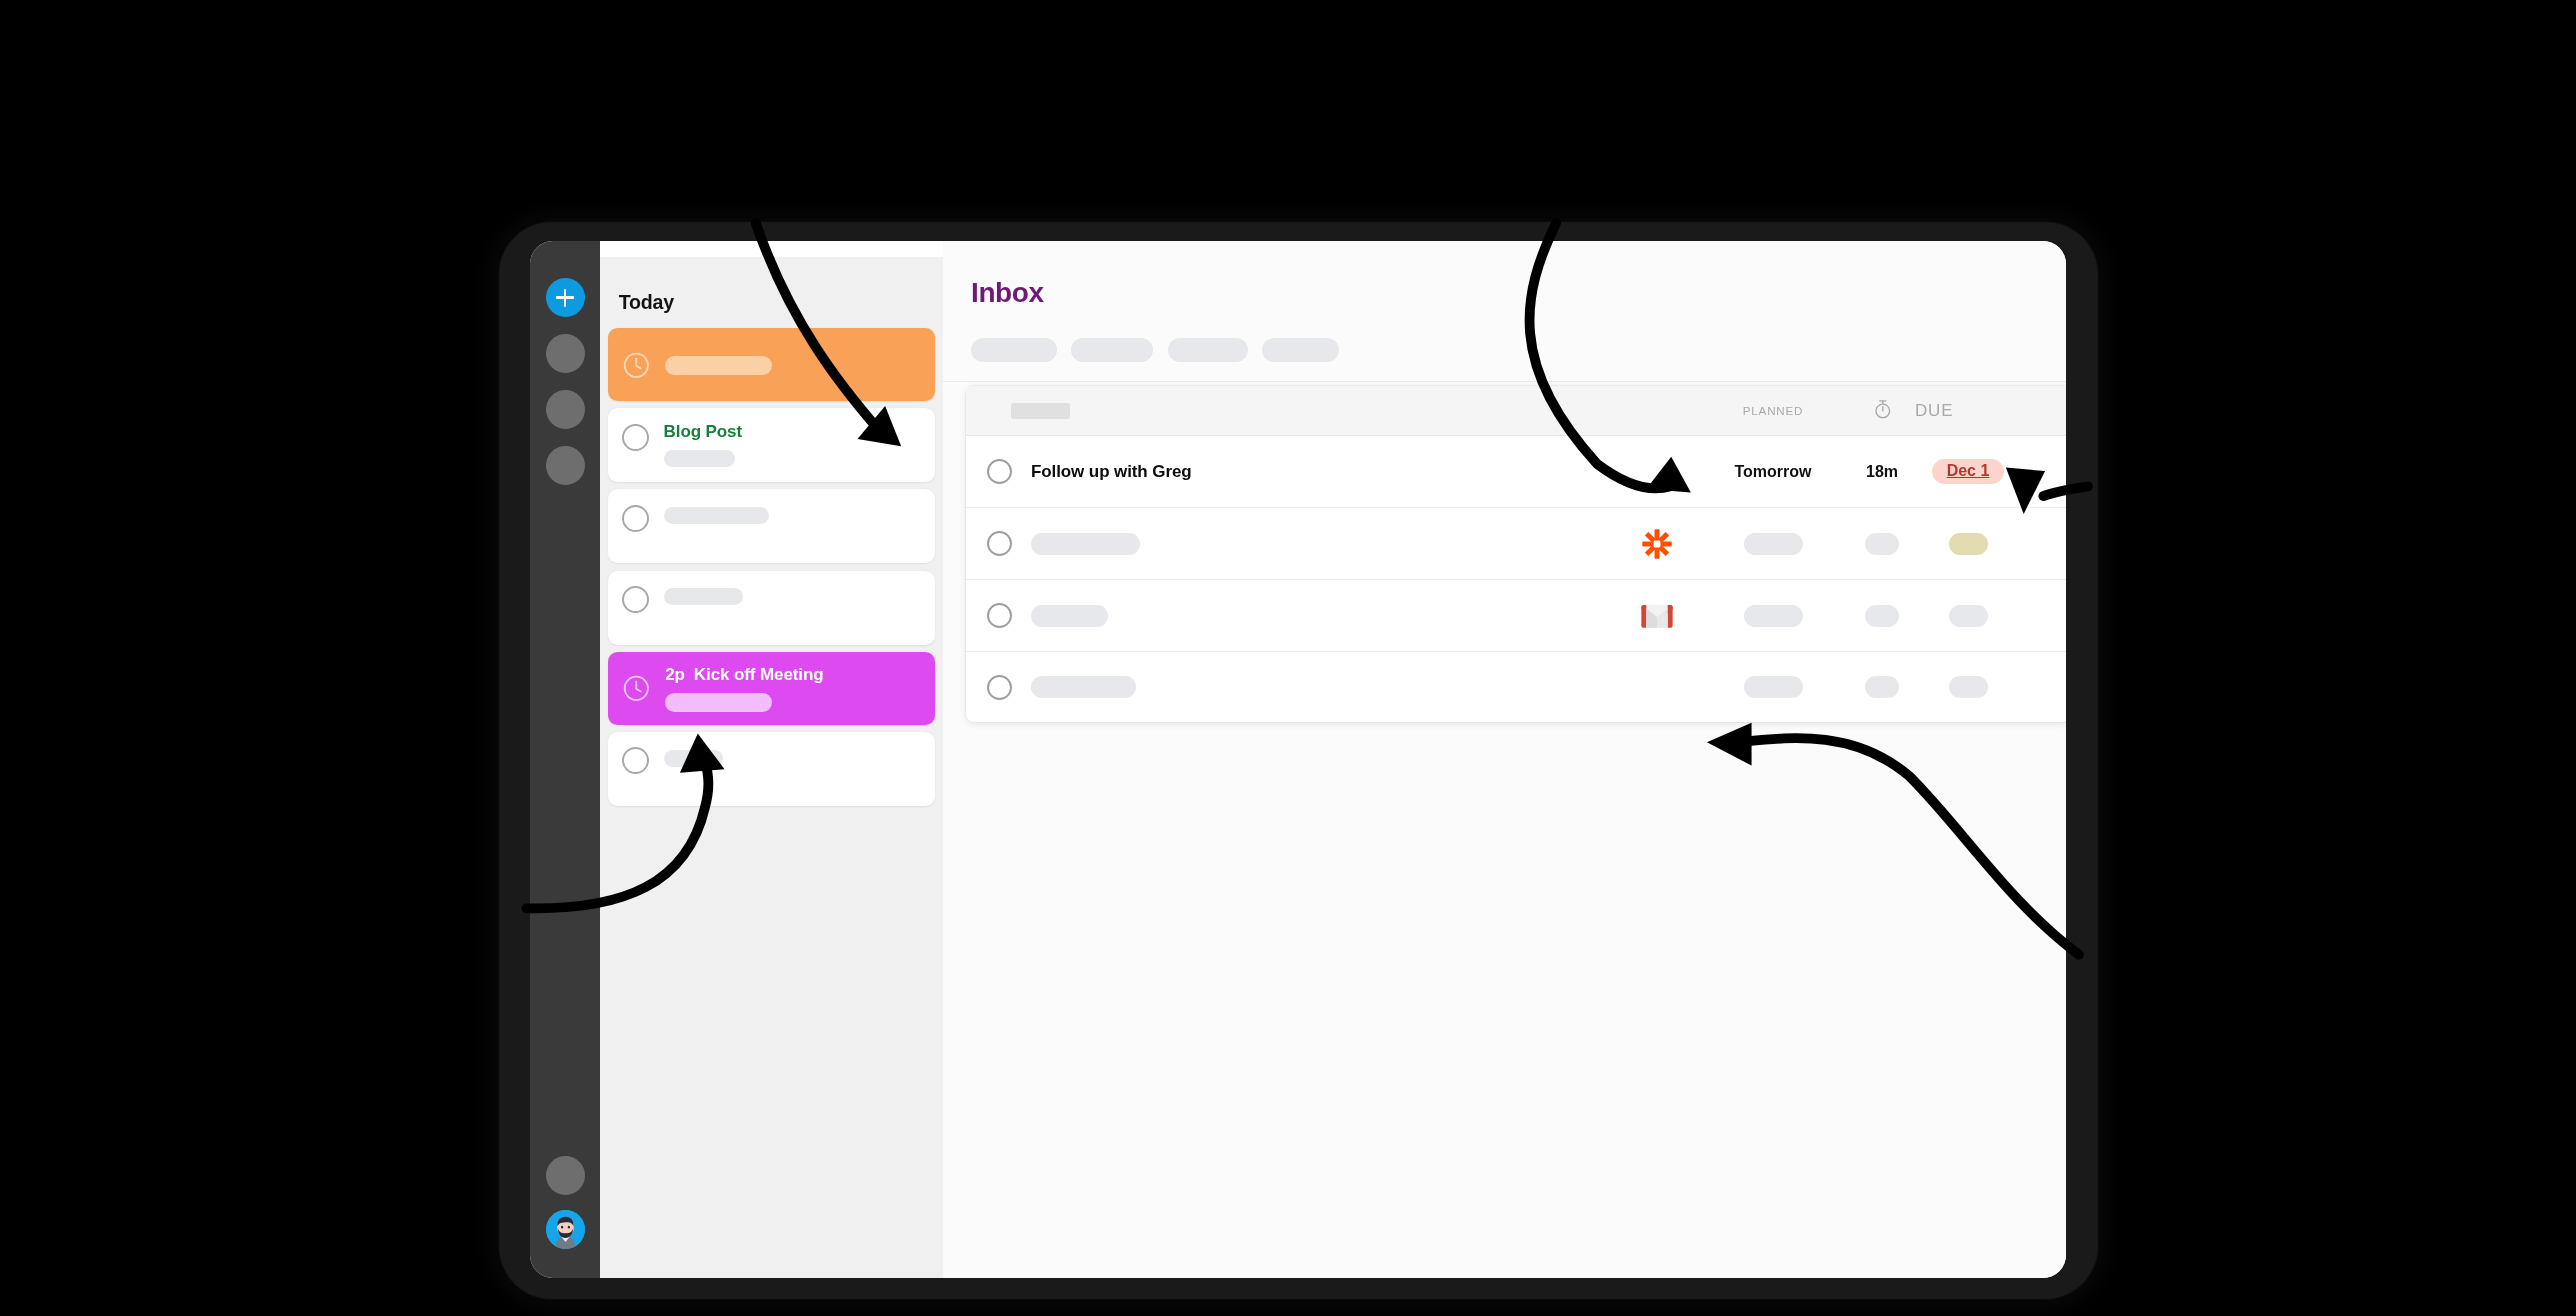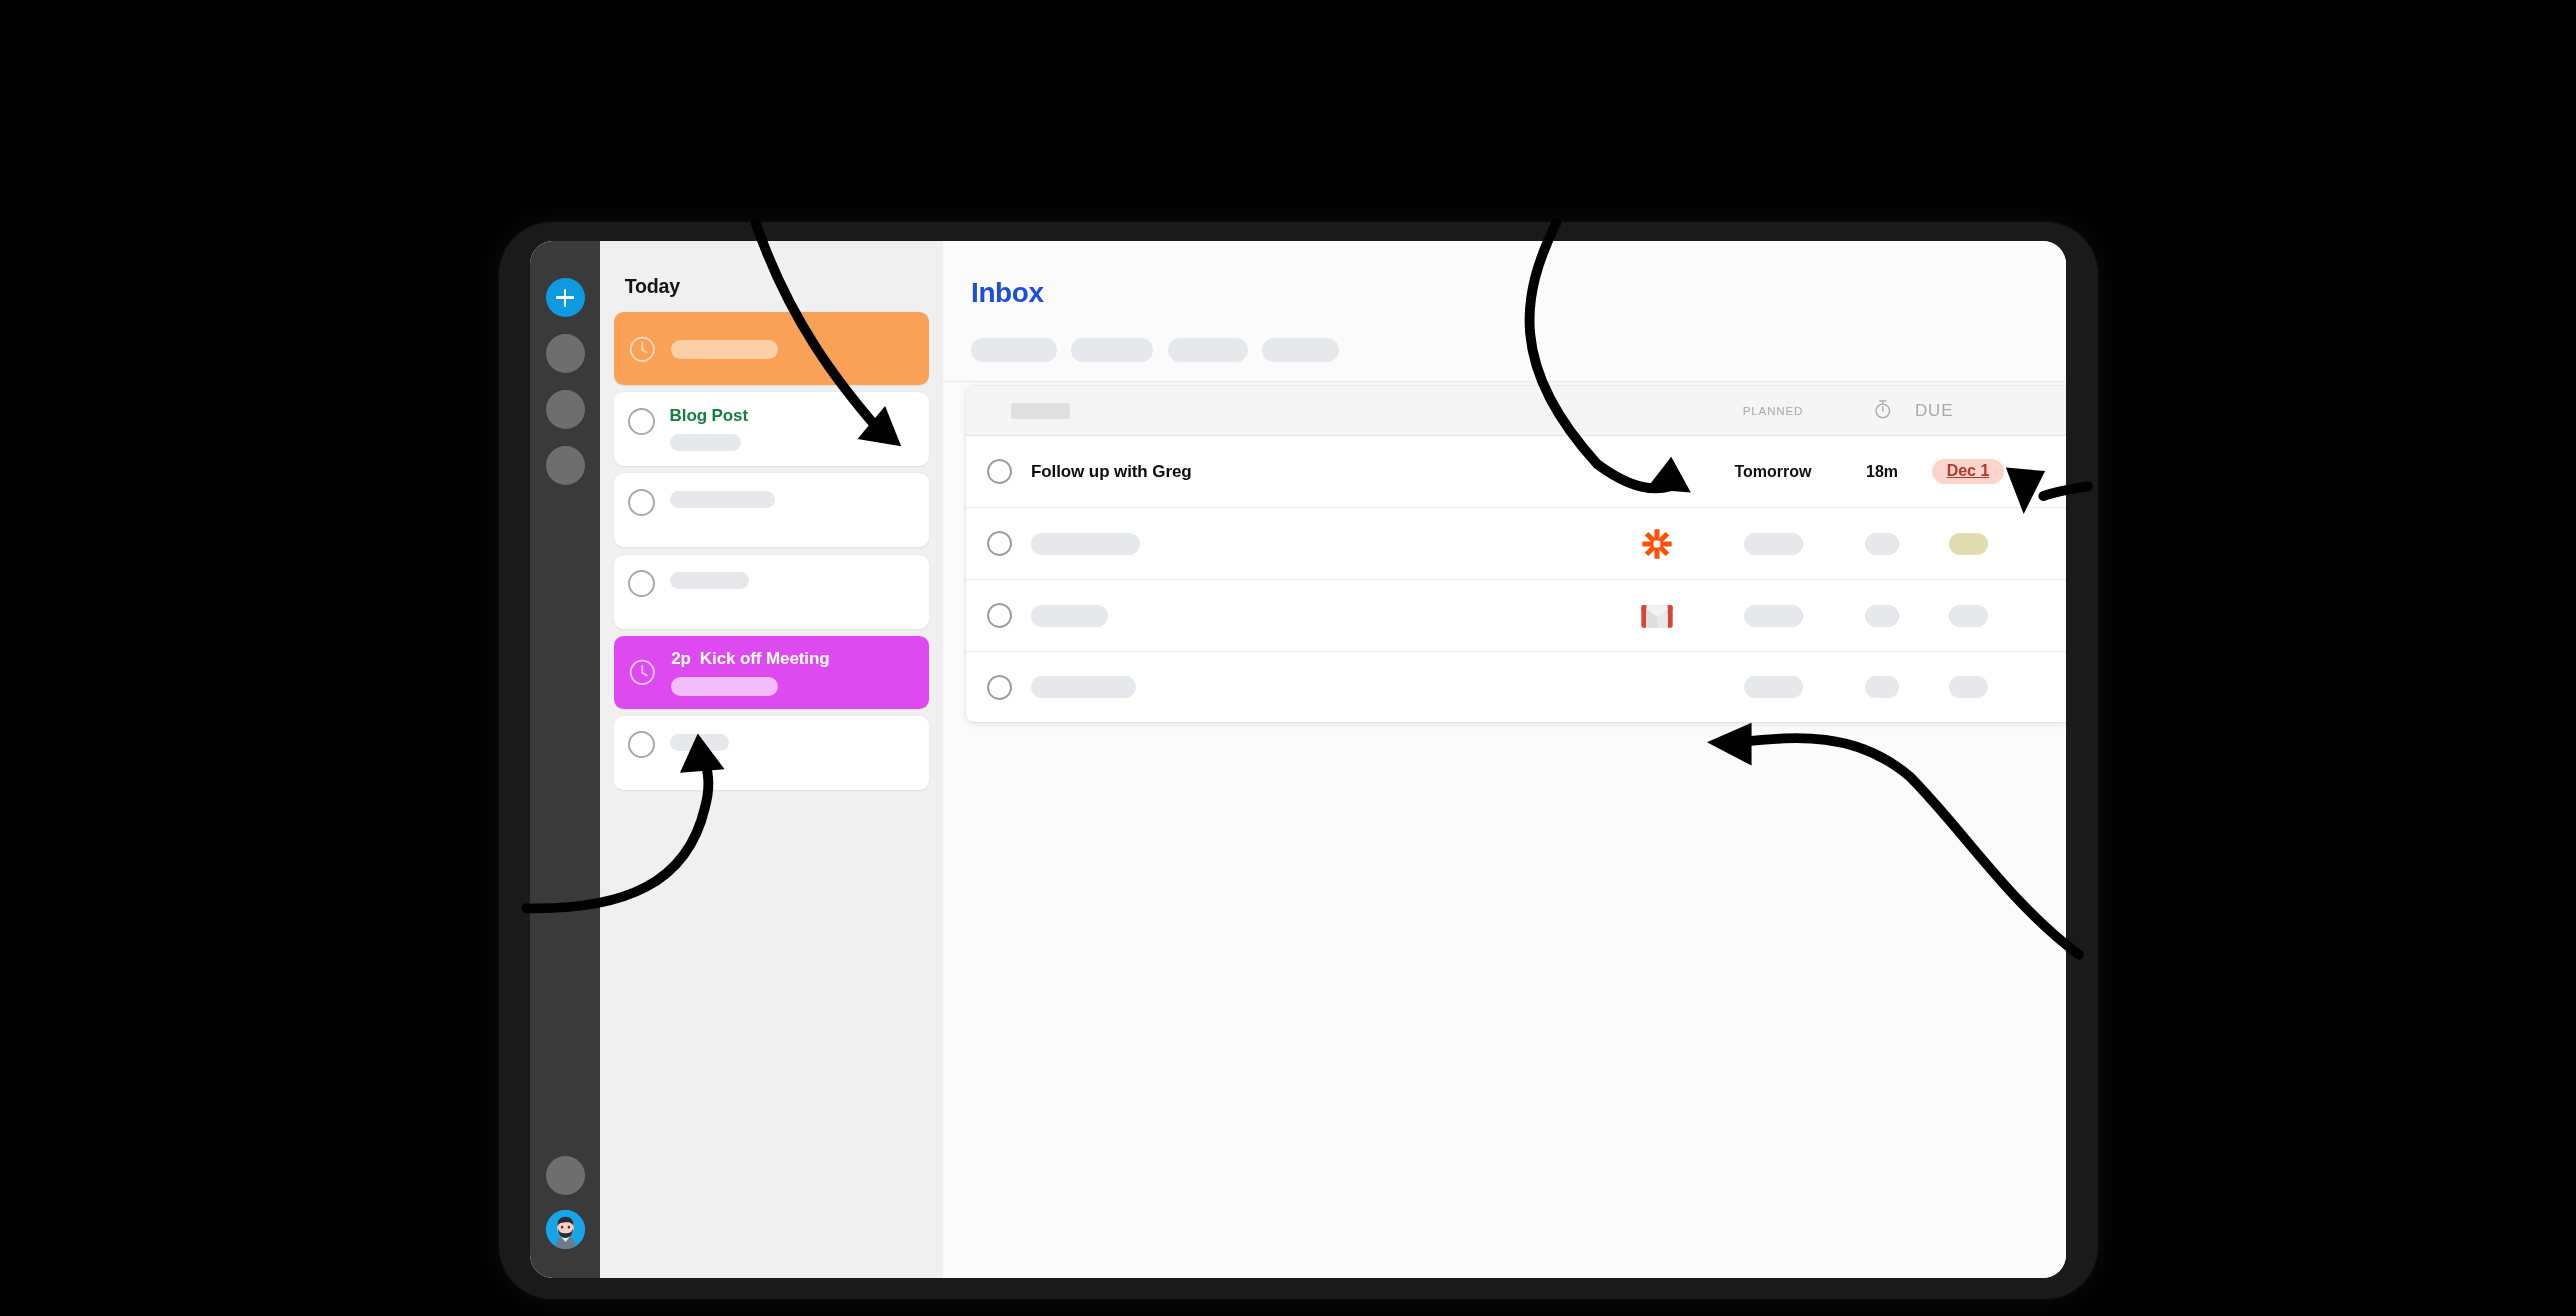--- a/index.html
+++ b/index.html
@@ -98,23 +98,24 @@
     background: #16a5e8;
     position: relative;
     overflow: hidden;
   }
 
   
   .today-col {
     width: 343px;
     flex: 0 0 343px;
     background: #f0f0f0;
-    padding: 0 14px;
+    padding: 0 8px;
     box-sizing: border-box;
     position: relative;
+    margin-top: 16px;
   }
   .today-title {
     font-size: 19.6px;
     font-weight: bold;
     color: #141414;
     padding: 34px 0 14.3px 10.7px;
     letter-spacing: -0.2px;
   }
   .task-card {
     background: #ffffff;
@@ -174,21 +175,21 @@
   }
   .main-head {
     padding: 36px 0 0 28px;
     border-bottom: 0.9px solid #eaeaea;
     padding-bottom: 19.6px;
     position: relative;
   }
   .page-title {
     font-size: 28px;
     font-weight: bold;
-    color: #1d4ed8;
+    color: #701a75;
     letter-spacing: -0.4px;
     margin-bottom: 28.6px;
   }
   .chip-row { display: flex; gap: 14.3px; }
   .chip {
     height: 24px;
     border-radius: 12.5px;
     background: #e7e8ec;
   }
   .chip.c1 { width: 86px; }

